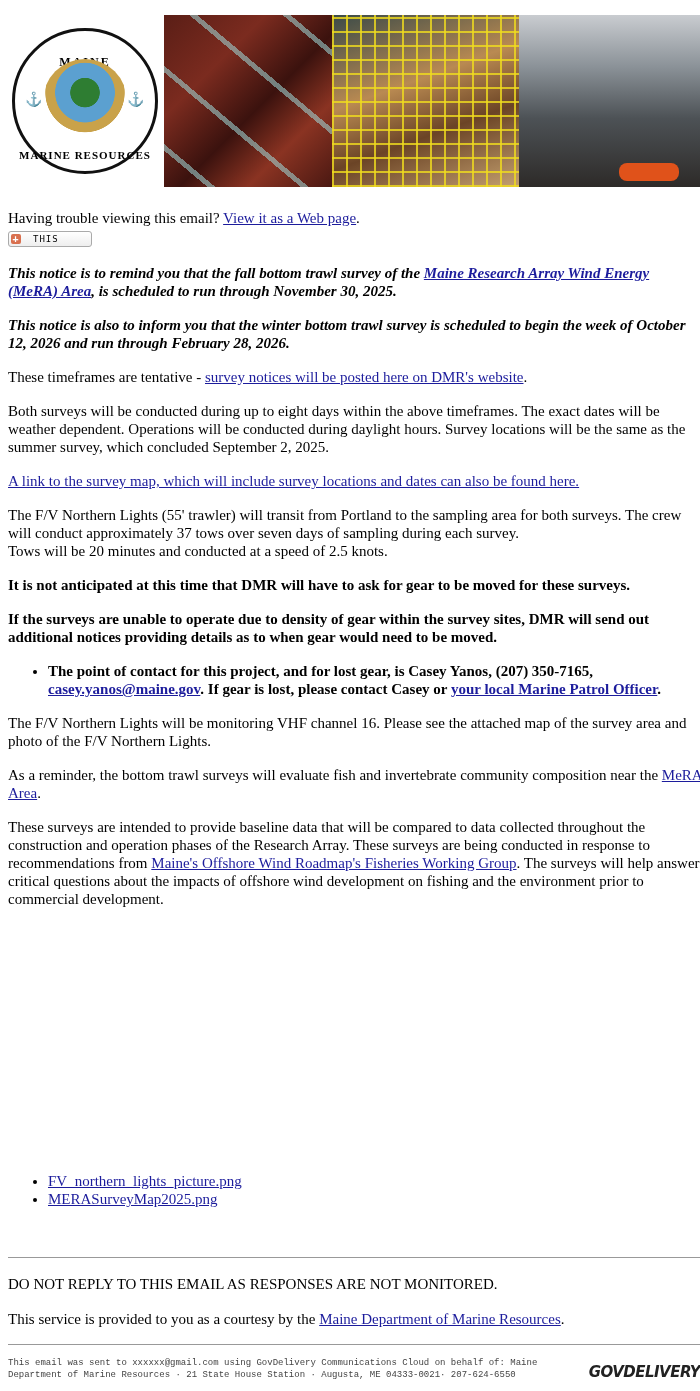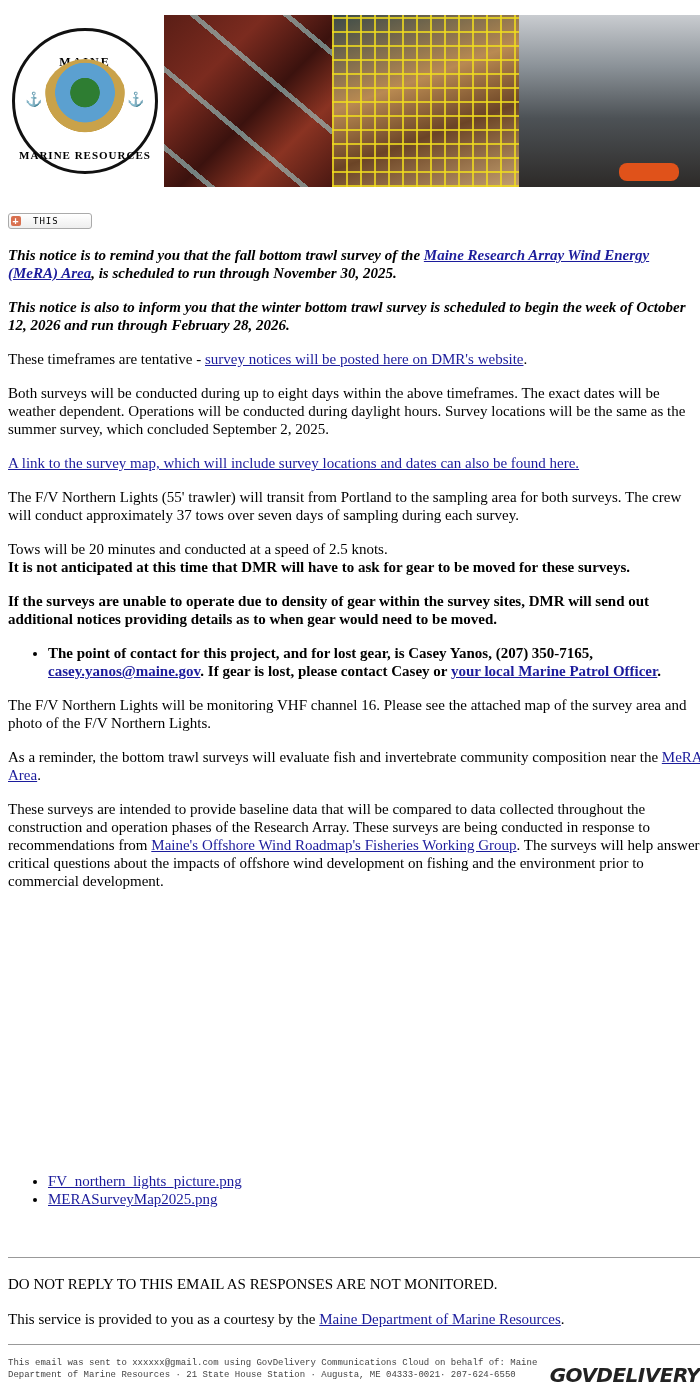--- a/index.html
+++ b/index.html
@@ -30,63 +30,66 @@
            background: linear-gradient(#fff, #eee); font-family: "DejaVu Sans Mono", monospace; font-size: 9px; letter-spacing: 1px; }
   .share .plus { width: 10px; height: 10px; margin: 0 12px 0 2px; background: #d9704f; color: #fff; border-radius: 2px;
                  font-size: 10px; line-height: 10px; text-align: center; font-weight: bold; }
   .bi { font-weight: bold; font-style: italic; }
   .b { font-weight: bold; }
   ul { margin: 0; padding-left: 40px; }
   li { line-height: 18px; }
   hr.rule { border: 0; border-top: 1px solid #999; margin: 0; width: 692px; }
   .footer-small { font-family: Liberation Mono, monospace; font-size: 9px; color: #444; line-height: 12px; }
   .gov { position: absolute; right: 0; top: 0; font-family: "DejaVu Sans", sans-serif; font-weight: bold; font-style: italic;
-         font-size: 20px; color: #222; letter-spacing: -0.5px; }
+         font-size: 15px; color: #222; letter-spacing: -0.5px; }
 </style>
 </head>
 <body>
 
 <div class="banner">
   <div class="logo">
     <div class="seal">
       <div class="seal-top">MAINE</div>
       <span class="anchor" style="left:10px">⚓</span>
       <span class="anchor" style="right:10px">⚓</span>
       <div class="seal-inner"></div>
       <div class="seal-bottom">MARINE RESOURCES</div>
     </div>
   </div>
   <div class="photo p1"></div>
   <div class="photo p2"></div>
   <div class="photo p3"></div>
 </div>
 
 <div class="content">
+  <p>
+    <span>Having trouble viewing this email? </span><a href="#">View it as a Web page</a><span>.</span>
+  </p>
   <div style="margin-top:2px">
     <span class="share">
       <span class="plus">+</span>
       <span>THIS</span>
     </span>
   </div>
 
   <p class="bi" style="margin-top:17px">
     <span>This notice is to remind you that the fall bottom trawl survey of the </span><a href="#">Maine Research Array Wind Energy (MeRA) Area</a><span>, is scheduled to run through November 30, 2025.</span>
   </p>
   <p class="bi" style="margin-top:16px">This notice is also to inform you that the winter bottom trawl survey is scheduled to begin the week of October 12, 2026 and run through February 28, 2026.</p>
 
   <p style="margin-top:16px">
     <span>These timeframes are tentative - </span><a href="#">survey notices will be posted here on DMR's website</a><span>.</span>
   </p>
   <p style="margin-top:16px; width:700px">Both surveys will be conducted during up to eight days within the above timeframes. The exact dates will be weather dependent. Operations will be conducted during daylight hours. Survey locations will be the same as the summer survey, which concluded September 2, 2025.</p>
   <p style="margin-top:16px">
     <a href="#">A link to the survey map, which will include survey locations and dates can also be found here.</a>
   </p>
   <p style="margin-top:16px">The F/V Northern Lights (55' trawler) will transit from Portland to the sampling area for both surveys. The crew will conduct approximately 37 tows over seven days of sampling during each survey.</p>
-  <p style="margin-top:16px">Tows will be 20 minutes and conducted at a speed of 2.5 knots.</p>
-  <p class="b" style="">It is not anticipated at this time that DMR will have to ask for gear to be moved for these surveys.</p>
+  <p style="">Tows will be 20 minutes and conducted at a speed of 2.5 knots.</p>
+  <p class="b" style="margin-top:16px">It is not anticipated at this time that DMR will have to ask for gear to be moved for these surveys.</p>
   <p class="b" style="margin-top:16px; width:700px">If the surveys are unable to operate due to density of gear within the survey sites, DMR will send out additional notices providing details as to when gear would need to be moved.</p>
 
   <ul style="margin-top:16px">
     <li class="b" style="padding-right:8px">
       <span>The point of contact for this project, and for lost gear, is Casey Yanos, (207) 350-7165, </span><a href="#">casey.yanos@maine.gov</a><span>. If gear is lost, please contact Casey or </span><a href="#">your local Marine Patrol Officer</a><span>.</span>
     </li>
   </ul>
 
   <p style="margin-top:16px">The F/V Northern Lights will be monitoring VHF channel 16.  Please see the attached map of the survey area and photo of the F/V Northern Lights.</p>
   <p style="margin-top:16px; width:700px">

